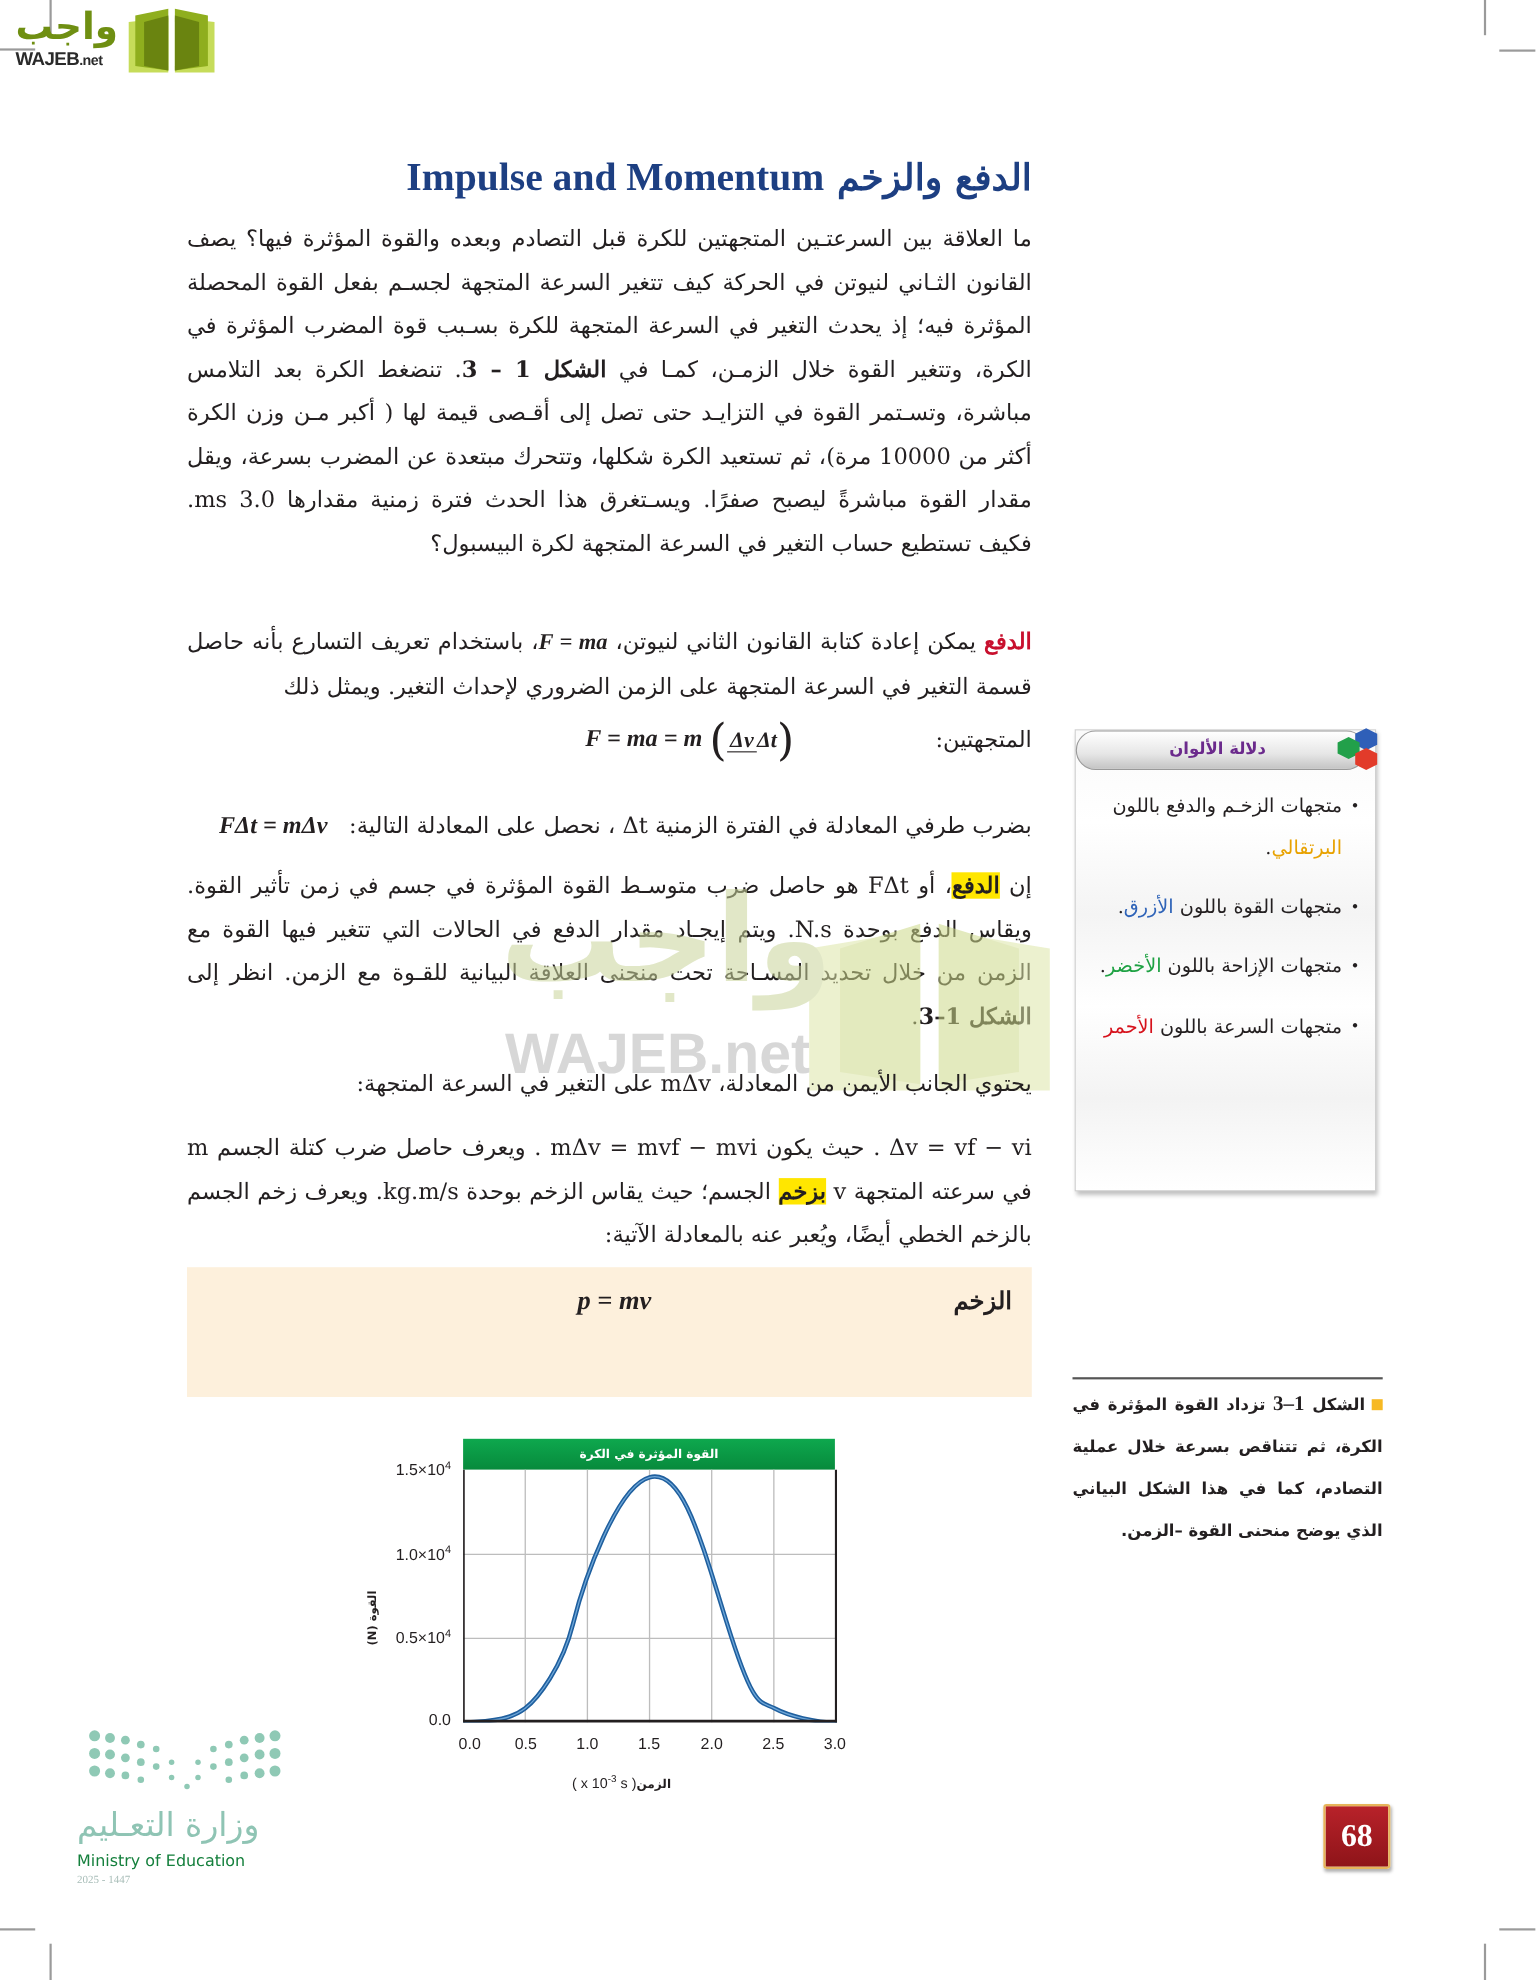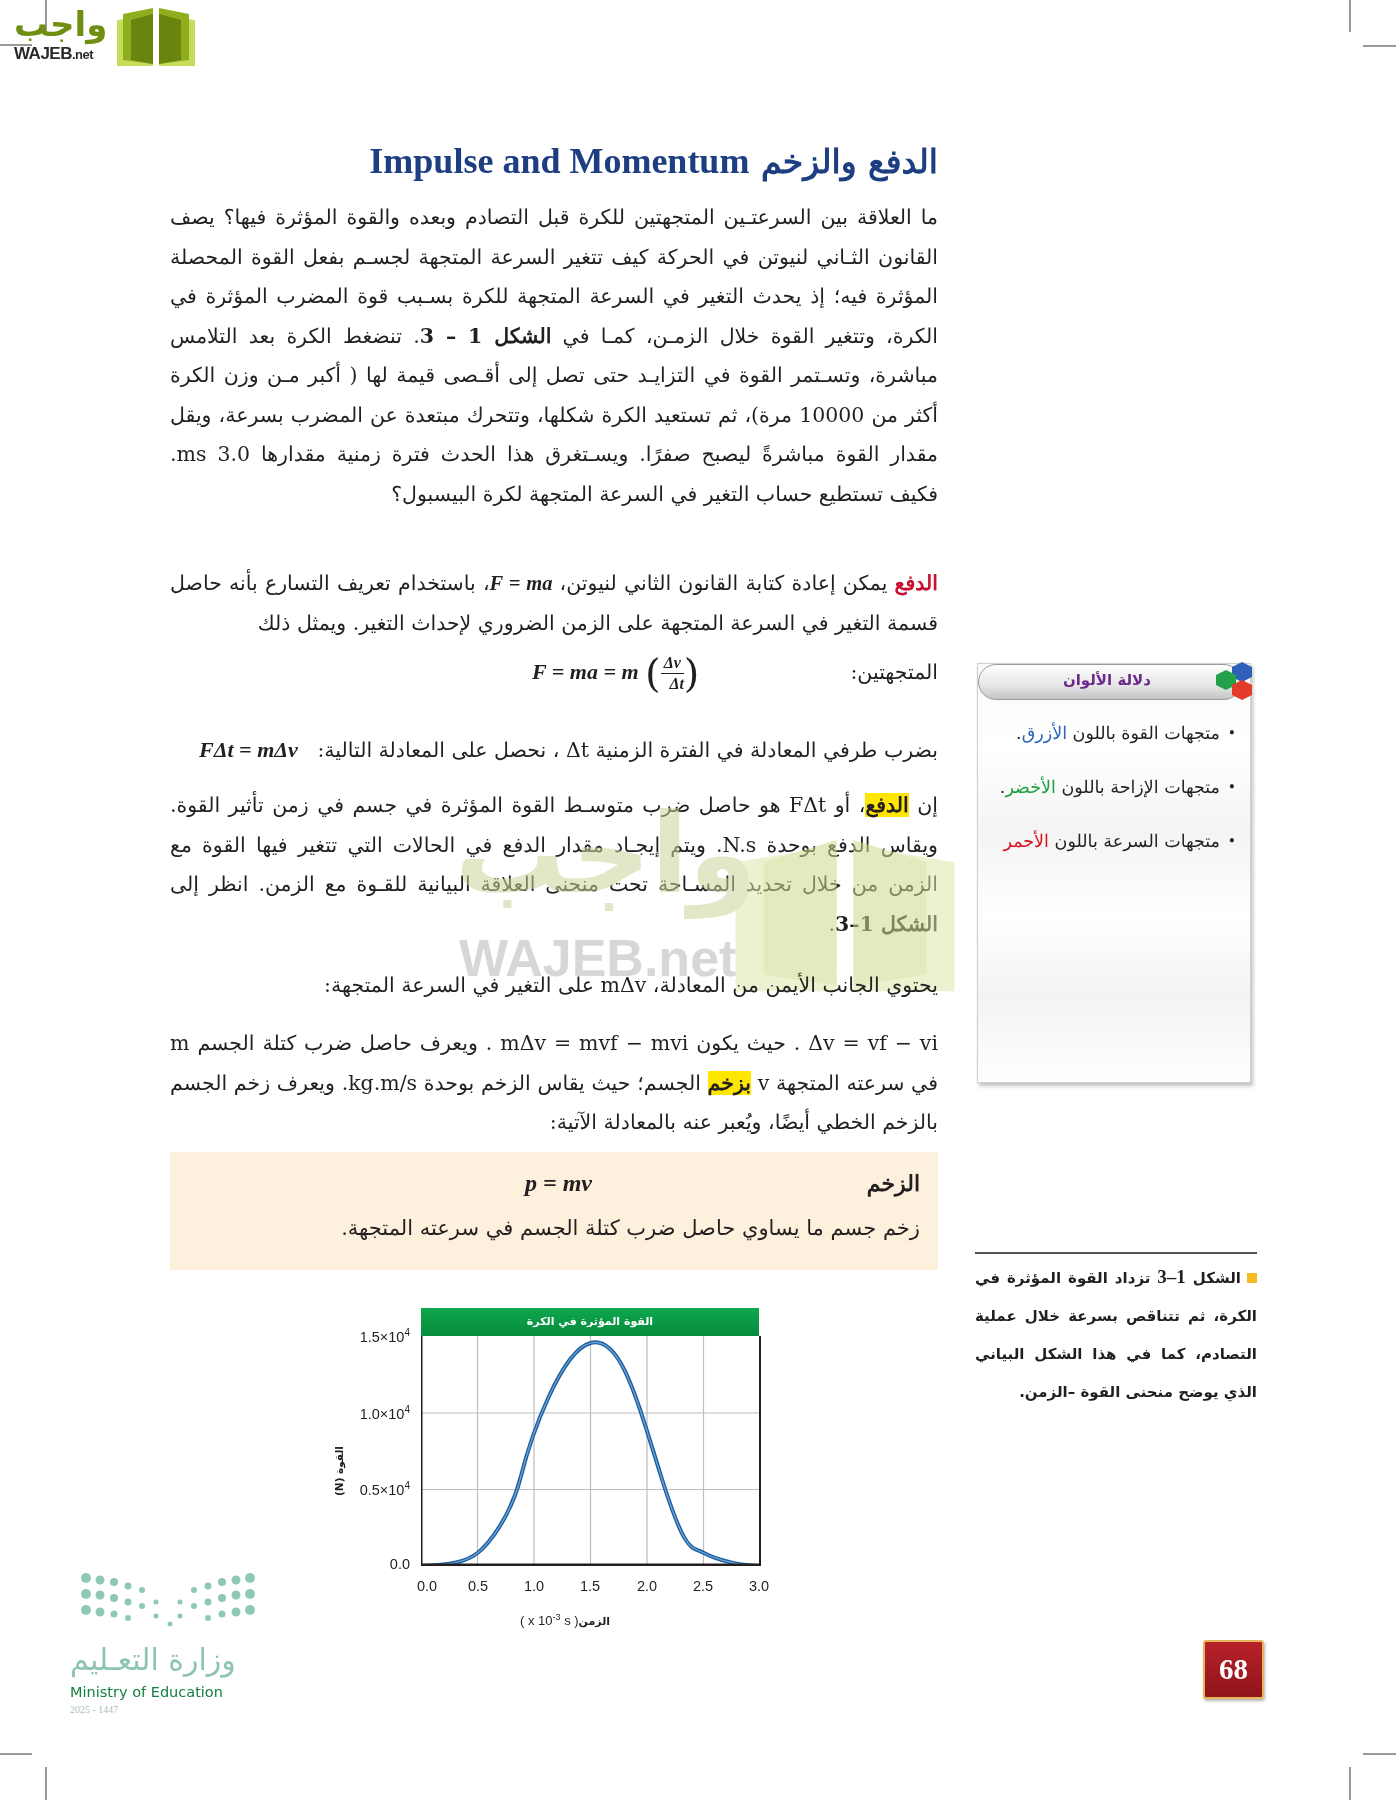--- a/index.html
+++ b/index.html
@@ -23,21 +23,21 @@
   .title .en { font-family: "Liberation Serif", serif; font-size: 36px; }
 
   
   .col { position: absolute; left: 170px; width: 768px; direction: rtl; text-align: justify; text-align-last: right; }
   .p { font-size: 20.5px; line-height: 39.5px; margin: 0; }
   .b { font-weight: bold; }
   .math { font-family: "Liberation Serif", serif; font-style: italic; font-weight: bold; direction: ltr; unicode-bidi: embed; }
   .red-term { color: #c8102e; font-weight: bold; }
   .hl { background: #ffe600; font-weight: bold; }
   .eq-line { position: absolute; direction: rtl; font-size: 20.5px; }
-  .frac { display: inline-flex; flex-direction: column; align-items: flex-end; vertical-align: middle; font-size: 16px; line-height: 20px; }
+  .frac { display: inline-flex; flex-direction: row; align-items: flex-start; vertical-align: middle; font-size: 20px; line-height: 20px; }
   .frac .num { border-bottom: 1.5px solid #231f20; padding: 0 3px; }
   .paren { font-size: 40px; font-weight: normal; font-style: normal; vertical-align: middle; }
 
   
   .defbox { position: absolute; left: 170px; top: 1152px; width: 768px; height: 118px; background: #fdf0dc; direction: rtl; }
   .def-term { position: absolute; right: 18px; top: 18px; font-size: 22px; font-weight: bold; }
   .def-eq { position: absolute; left: 355px; top: 18px; font-size: 24px; }
   .def-text { position: absolute; right: 18px; top: 64px; font-size: 21px; }
 
   
@@ -173,33 +173,33 @@
 
 <div class="col" style="top:1024px;">
   <p class="p">
     <span>Δv = vf − vi . حيث يكون mΔv = mvf − mvi . ويعرف حاصل ضرب كتلة الجسم m في سرعته المتجهة v </span><span class="hl">بزخم</span><span> الجسم؛ حيث يقاس الزخم بوحدة kg.m/s. ويعرف زخم الجسم بالزخم الخطي أيضًا، ويُعبر عنه بالمعادلة الآتية:</span>
   </p>
 </div>
 
 <div class="defbox">
   <div class="def-term">الزخم</div>
   <div class="def-eq math">p = mv</div>
-  <div class="def-text">زخم جسم ما يساوي حاصل ضرب كتلة الجسم في سرعته المتجهة.</div>
 </div>
 
 <div class="legend">
   <div class="legend-head">
     <div class="legend-title">دلالة الألوان</div>
   </div>
   <svg class="hexes" viewBox="0 0 44 44">
     <polygon points="30,2 40,7 40,17 30,22 20,17 20,7" fill="#2f5fb8"></polygon>
     <polygon points="14,10 24,15 24,25 14,30 4,25 4,15" fill="#22a04a"></polygon>
     <polygon points="30,20 40,25 40,35 30,40 20,35 20,25" fill="#e23b2a"></polygon>
   </svg>
   <ul class="legend-list">
+    <li><span>متجهات الزخـم والدفع باللون </span><br><span class="c-orange">البرتقالي</span><span>.</span></li>
     <li><span>متجهات القوة باللون </span><span class="c-blue">الأزرق</span><span>.</span></li>
     <li><span>متجهات الإزاحة باللون </span><span class="c-green">الأخضر</span><span>.</span></li>
     <li><span>متجهات السرعة باللون </span><span class="c-red">الأحمر</span></li>
   </ul>
 </div>
 
 <div class="cap-line"></div>
 <div class="caption">
   <span class="cap-sq"></span><span>الشكل</span> <span class="cap-num">1–3</span> <span>تزداد القوة المؤثرة في الكرة، ثم تتناقص بسرعة خلال عملية التصادم، كما في هذا الشكل البياني الذي يوضح منحنى القوة –الزمن.</span>
 </div>

